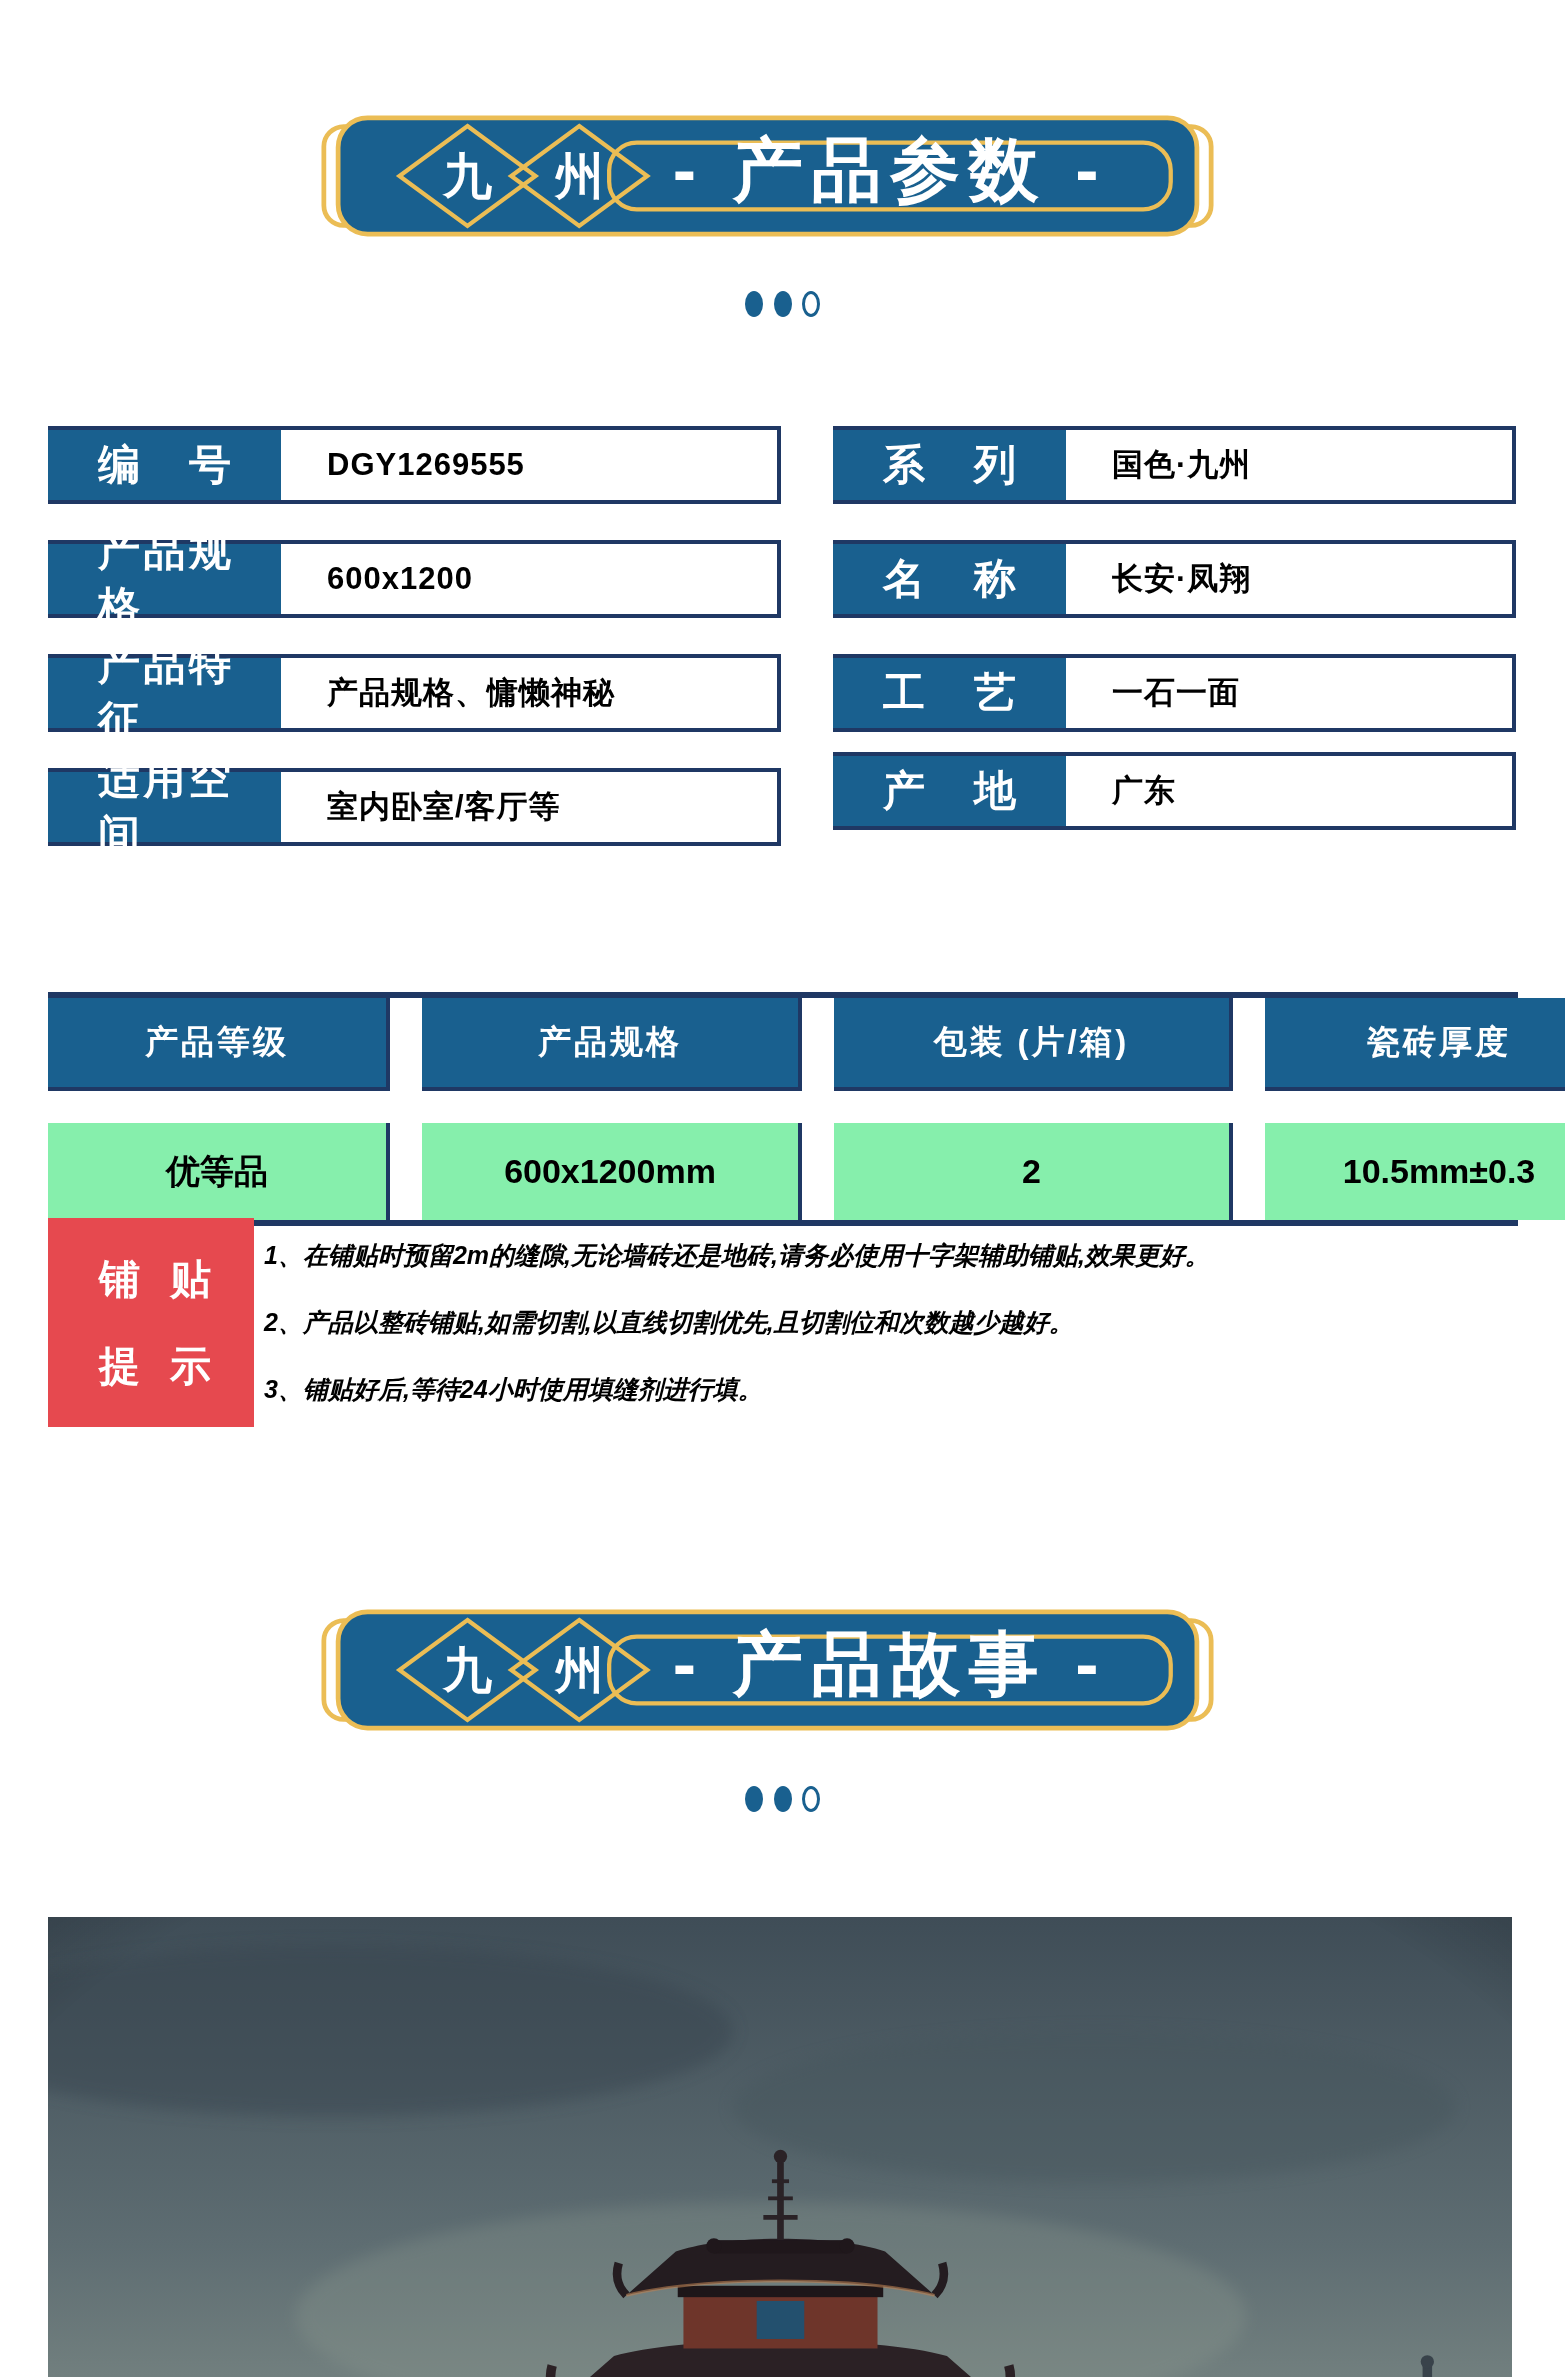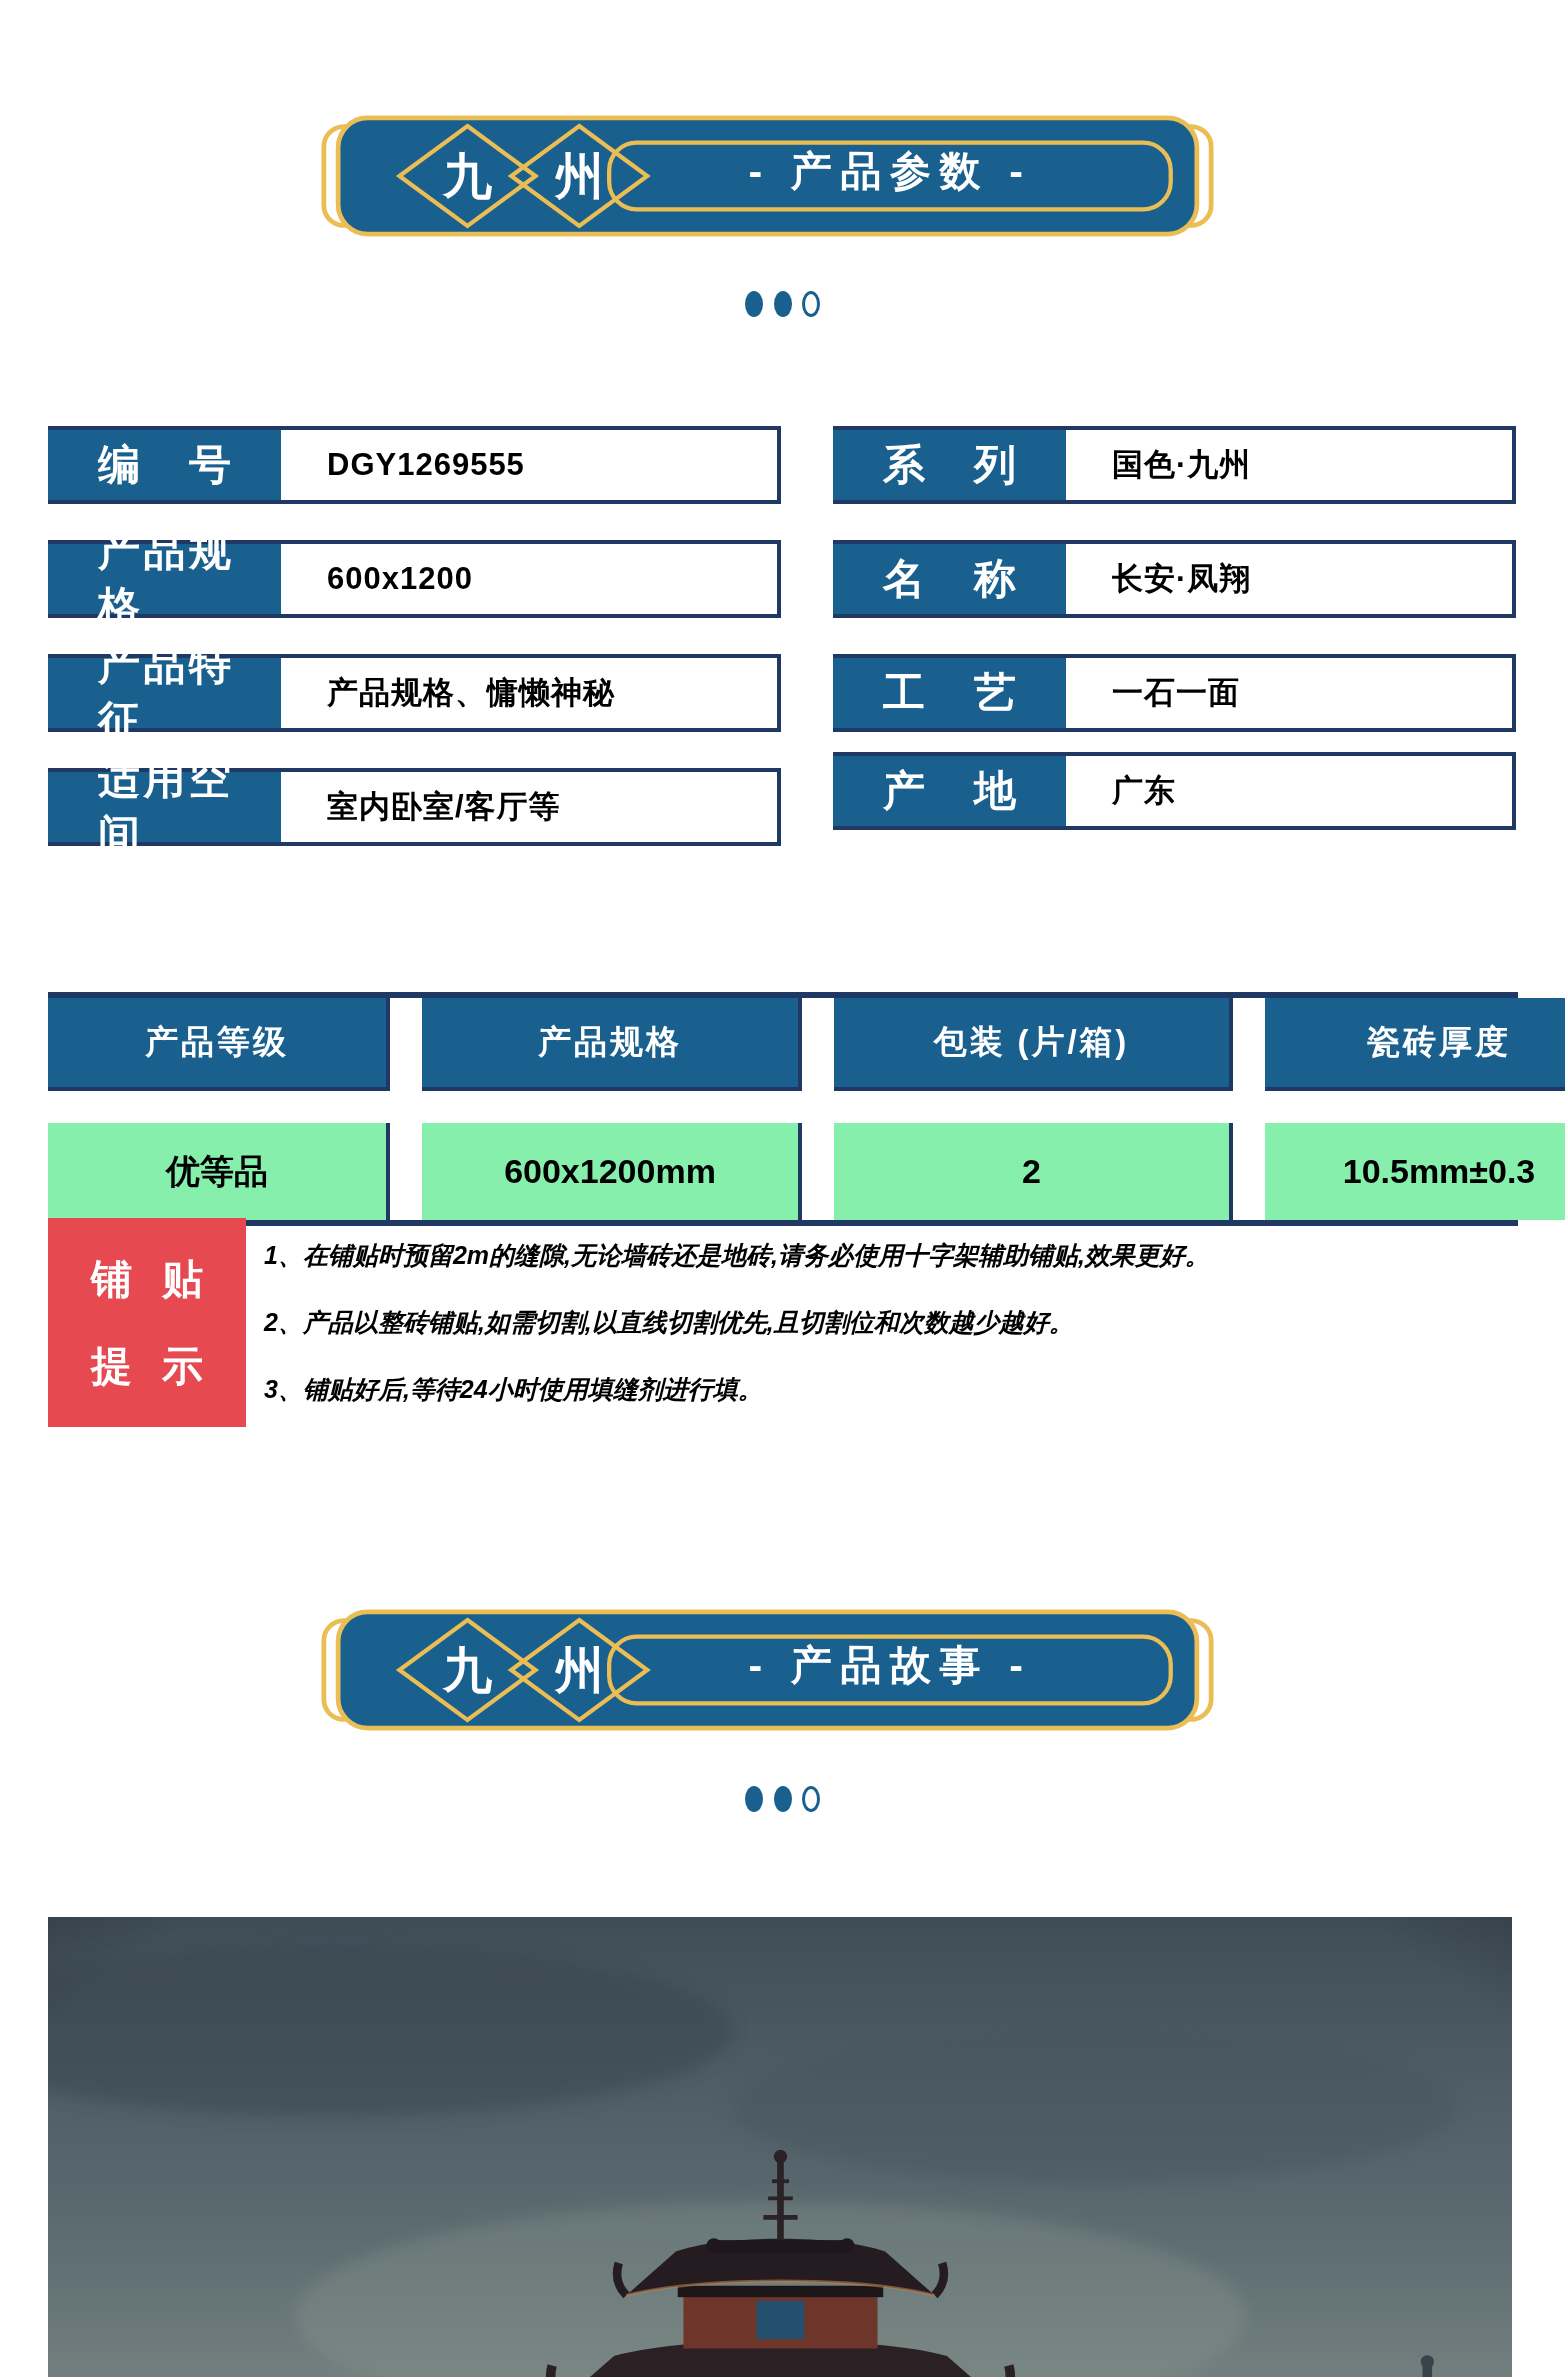--- a/index.html
+++ b/index.html
@@ -8,21 +8,21 @@
 
   
   .banner{position:absolute;left:321px;width:893px;height:124px;}
   .banner svg{position:absolute;left:0;top:0;}
   .banner .dchar{position:absolute;top:12px;width:67px;height:100px;line-height:100px;
                  text-align:center;color:#fff;font-size:49px;font-weight:bold;}
   .banner .dchar.c1{left:113px;}
   .banner .dchar.c2{left:225px;}
   .banner .btitle{position:absolute;left:288px;top:28.5px;width:562px;height:57px;
                   display:flex;align-items:center;justify-content:center;color:#fff;
-                  font-size:41px;font-weight:bold;letter-spacing:8.6px;white-space:nowrap;}
+                  font-size:70px;font-weight:bold;letter-spacing:8.6px;white-space:nowrap;}
 
   
   .dots{position:absolute;left:0;width:100%;display:flex;justify-content:center;gap:10.5px;}
   .dot{width:18px;height:26px;border-radius:50%;box-sizing:border-box;}
   .dot.filled{background:#19608F;}
   .dot.hollow{border:3.3px solid #19608F;background:#fff;}
 
   
   .spec-row{position:absolute;height:78px;background:#fff;box-sizing:border-box;
             border-top:4.8px solid #1F3864;border-bottom:4.8px solid #1F3864;border-right:4.8px solid #1F3864;}
@@ -43,21 +43,21 @@
         display:flex;align-items:center;justify-content:center;
         border-right:4.8px solid #1F3864;border-bottom:4.8px solid #1F3864;box-sizing:border-box;white-space:nowrap;}
   .pt-h.last{border-right:none;}
   .pt-d{background:#86efac;color:#000;font-size:34px;font-weight:bold;
         display:flex;align-items:center;justify-content:center;
         border-right:4.8px solid #1F3864;box-sizing:border-box;}
   .pt-d.last{border-right:none;}
 
   
   .tips-box{position:absolute;left:48px;top:1218px;width:198px;height:209px;background:#E6494F;
-            display:flex;flex-direction:column;align-items:center;justify-content:center;gap:32px;}
+            display:flex;flex-direction:column;align-items:center;justify-content:center;gap:32px;padding-left:8px;}
   .tips-box span{display:block;width:112px;color:#fff;font-size:41px;font-weight:bold;
                  text-align:justify;text-align-last:justify;}
   .tips-list{position:absolute;left:264px;top:1234px;width:1255px;}
   .tips-list p{margin:0 0 25px 0;line-height:42px;font-size:25px;font-weight:bold;font-style:italic;
                white-space:nowrap;}
 
   
   .photo{position:absolute;left:48px;top:1917px;width:1464px;height:939px;overflow:hidden;}
   .photo svg{display:block;width:100%;height:100%;}
 </style>

